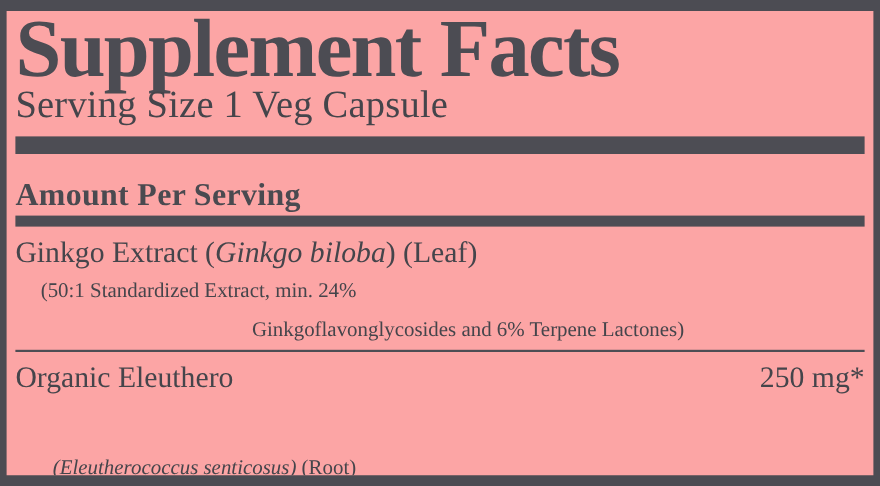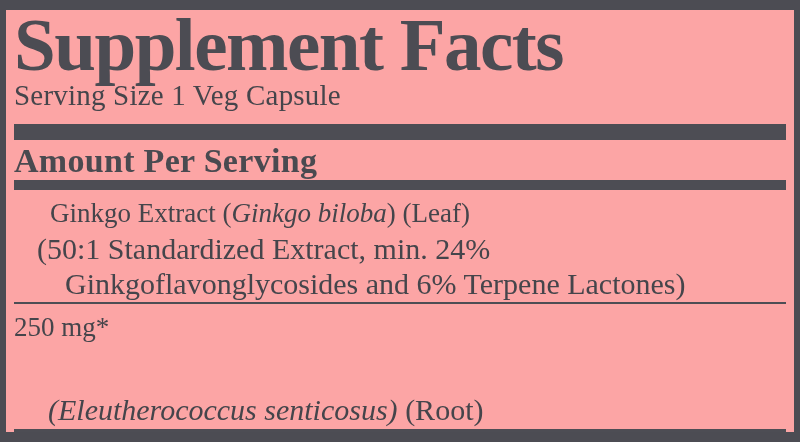--- a/index.html
+++ b/index.html
@@ -24,57 +24,57 @@
   .title {
     margin-top: 2px;
     font-size: 75px;
     line-height: 66px;
     font-weight: bold;
     letter-spacing: -1.5px;
     white-space: nowrap;
     color: #4c4c53;
   }
   .serving {
-    font-size: 29px;
+    font-size: 35px;
     line-height: 34px;
     letter-spacing: 0.2px;
   }
   .bar {
     background: #4d4d54;
     width: 100%;
   }
   .bar-thick  { height: 16px; margin-top: 12px; }
   .bar-medium { height: 10px; }
   .bar-bottom { height: 16px; margin-top: 2px; }
   .amount-heading {
-    font-size: 34px;
+    font-size: 29px;
     line-height: 38px;
-    margin-top: 2px;
+    margin-top: 18px;
     font-weight: bold;
     letter-spacing: 0.3px;
     color: #4a4a50;
   }
   .ing-row {
     display: flex;
     justify-content: space-between;
     align-items: baseline;
     font-size: 27px;
     line-height: 35px;
   }
   .ing-row.first { margin-top: 6px; }
   .ing-row.second { margin-top: 4px; }
-  .ing-name { white-space: nowrap; margin-left: 36px; }
+  .ing-name { white-space: nowrap; }
   .ing-amount { white-space: nowrap; }
   .detail {
-    font-size: 30px;
+    font-size: 19px;
     line-height: 35px;
     white-space: nowrap;
   }
   .indent-1 { padding-left: 23px; }
-  .indent-2 { padding-left: 51px; }
+  .indent-2 { padding-left: 51px; text-align: center; }
   .indent-3 { padding-left: 34px; margin-top: 47px; }
   .rule-thin {
     border-top: 2px solid #4d4d54;
     margin-top: 1px;
     padding-top: 2px;
   }
   .italic { font-style: italic; }
   .footnote {
     font-size: 26px;
     line-height: 34px;
@@ -98,20 +98,21 @@
 
   <div class="ing-row first">
     <span class="ing-name"><span>Ginkgo Extract (</span><span class="italic">Ginkgo biloba</span><span>) (Leaf)</span></span>
   </div>
   <div class="detail indent-1">(50:1 Standardized Extract, min. 24%</div>
   <div class="detail indent-2">Ginkgoflavonglycosides and 6% Terpene Lactones)</div>
 
   <div class="rule-thin"></div>
 
   <div class="ing-row second">
+    <span class="ing-name">Organic Eleuthero</span>
     <span class="ing-amount">250 mg*</span>
   </div>
   <div class="detail indent-3"><span class="italic">(Eleutherococcus senticosus)</span><span> (Root)</span></div>
 
   <div class="bar bar-bottom"></div>
 
 
 </div>
 
 </body></html>

